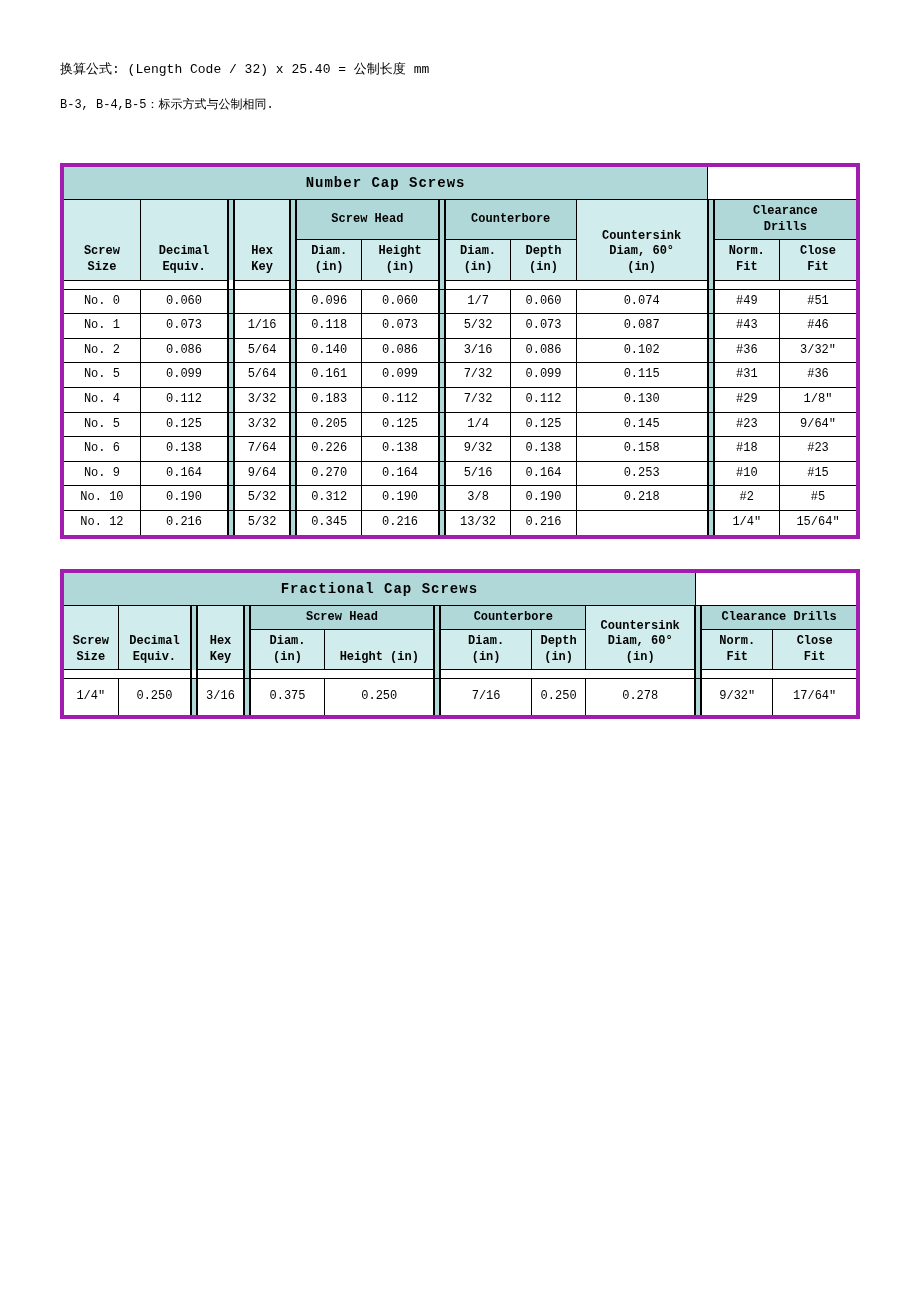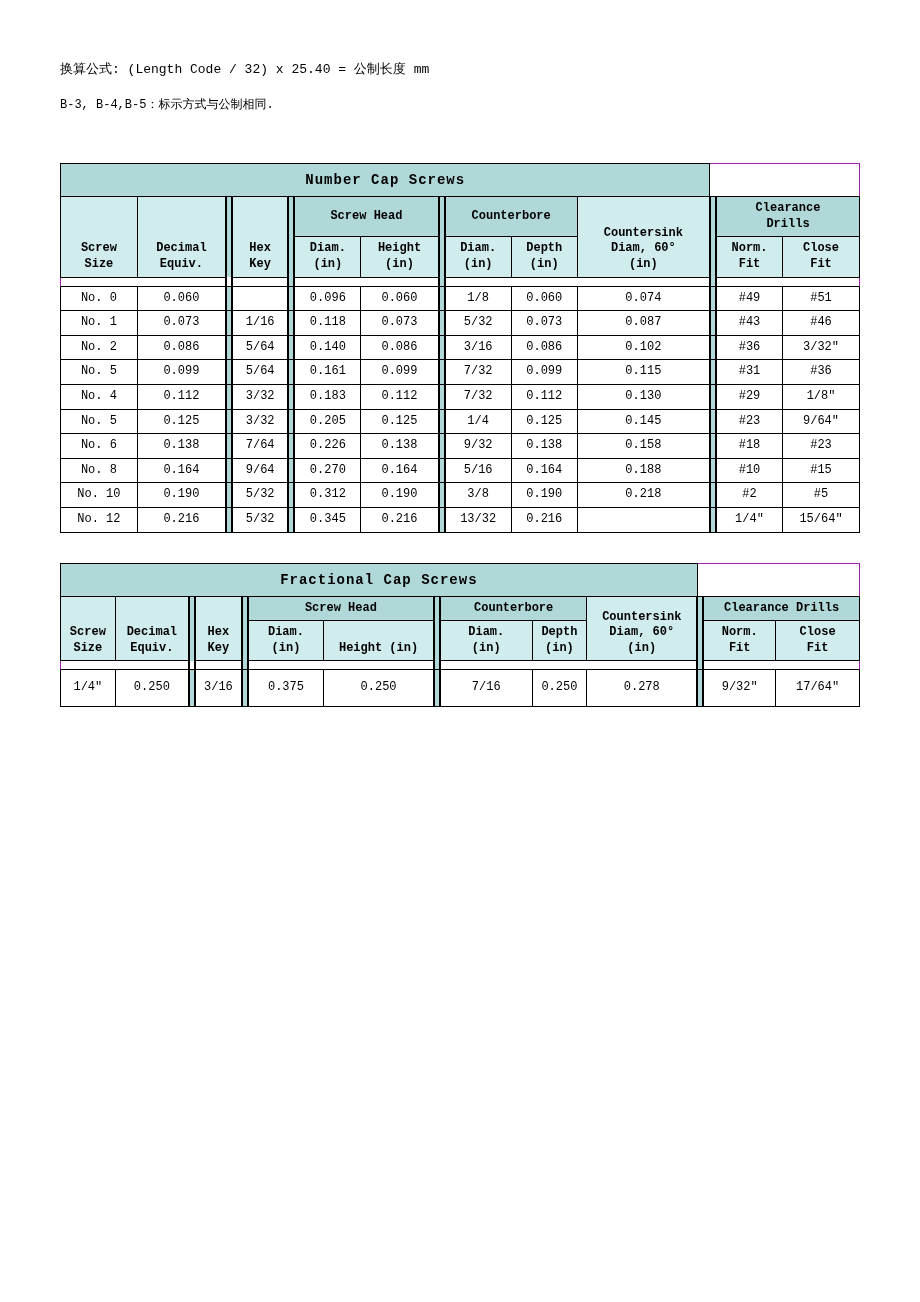--- a/index.html
+++ b/index.html
@@ -19,21 +19,21 @@
     .note-text {
       margin-bottom: 50px;
       font-size: 12px;
     }
     .table-wrapper {
       margin-bottom: 30px;
     }
     table {
       border-collapse: collapse;
       width: 100%;
-      border: 1px solid #a21caf;
+      border: 4px solid #a21caf;
     }
     th, td {
       border: 1px solid #000;
       text-align: center;
       padding: 4px 3px;
       font-family: "Courier New", Courier, monospace;
       font-size: 12px;
       line-height: 1.3;
     }
     .header-main {
@@ -113,21 +113,21 @@
     <tbody id="table1-body">
     <tr class="data-row">
           <td>No. 0</td>
           <td>0.060</td>
           <td class="divider-col"></td>
           <td></td>
           <td class="divider-col"></td>
           <td>0.096</td>
           <td>0.060</td>
           <td class="divider-col"></td>
-          <td>1/8</td>
+          <td>1/7</td>
           <td>0.060</td>
           <td>0.074</td>
           <td class="divider-col"></td>
           <td>#49</td>
           <td>#51</td>
         </tr>
         <tr class="data-row">
           <td>No. 1</td>
           <td>0.073</td>
           <td class="divider-col"></td>
@@ -217,31 +217,31 @@
           <td>0.138</td>
           <td class="divider-col"></td>
           <td>9/32</td>
           <td>0.138</td>
           <td>0.158</td>
           <td class="divider-col"></td>
           <td>#18</td>
           <td>#23</td>
         </tr>
         <tr class="data-row">
-          <td>No. 8</td>
+          <td>No. 9</td>
           <td>0.164</td>
           <td class="divider-col"></td>
           <td>9/64</td>
           <td class="divider-col"></td>
           <td>0.270</td>
           <td>0.164</td>
           <td class="divider-col"></td>
           <td>5/16</td>
           <td>0.164</td>
-          <td>0.188</td>
+          <td>0.253</td>
           <td class="divider-col"></td>
           <td>#10</td>
           <td>#15</td>
         </tr>
         <tr class="data-row">
           <td>No. 10</td>
           <td>0.190</td>
           <td class="divider-col"></td>
           <td>5/32</td>
           <td class="divider-col"></td>

